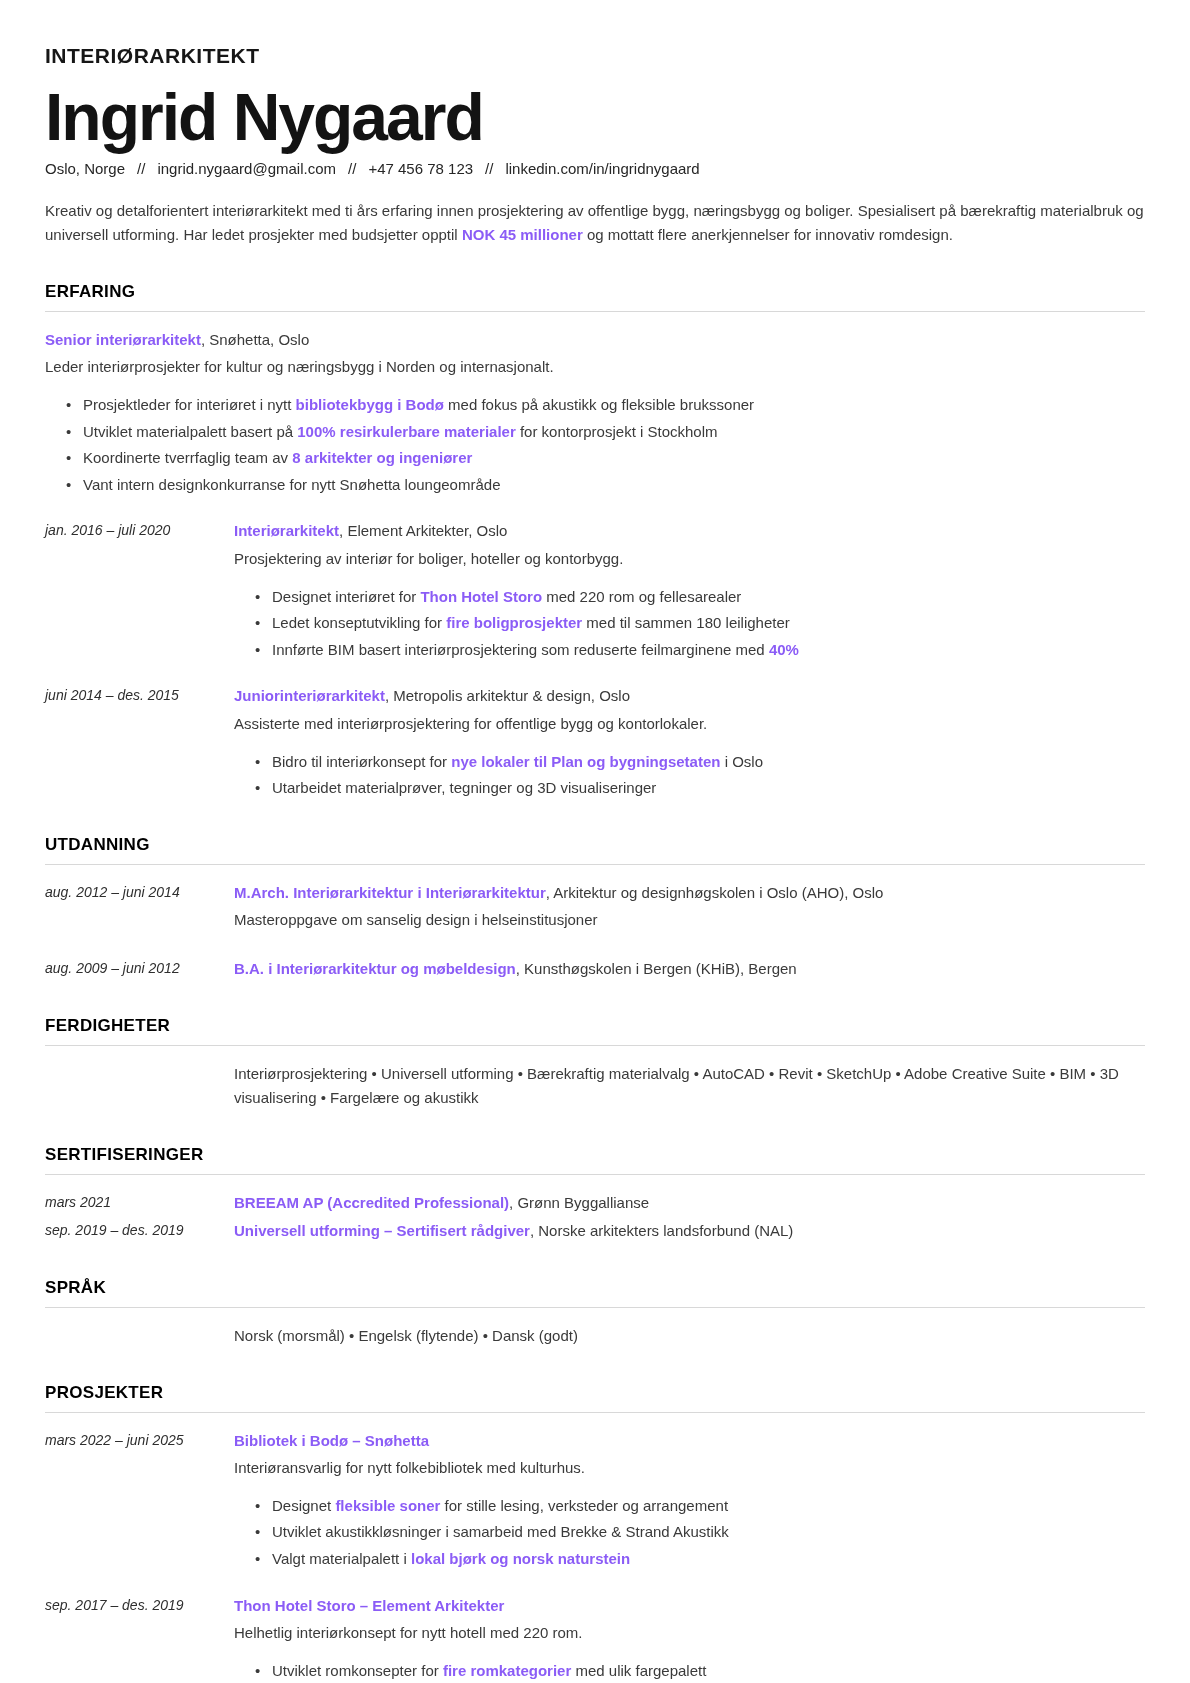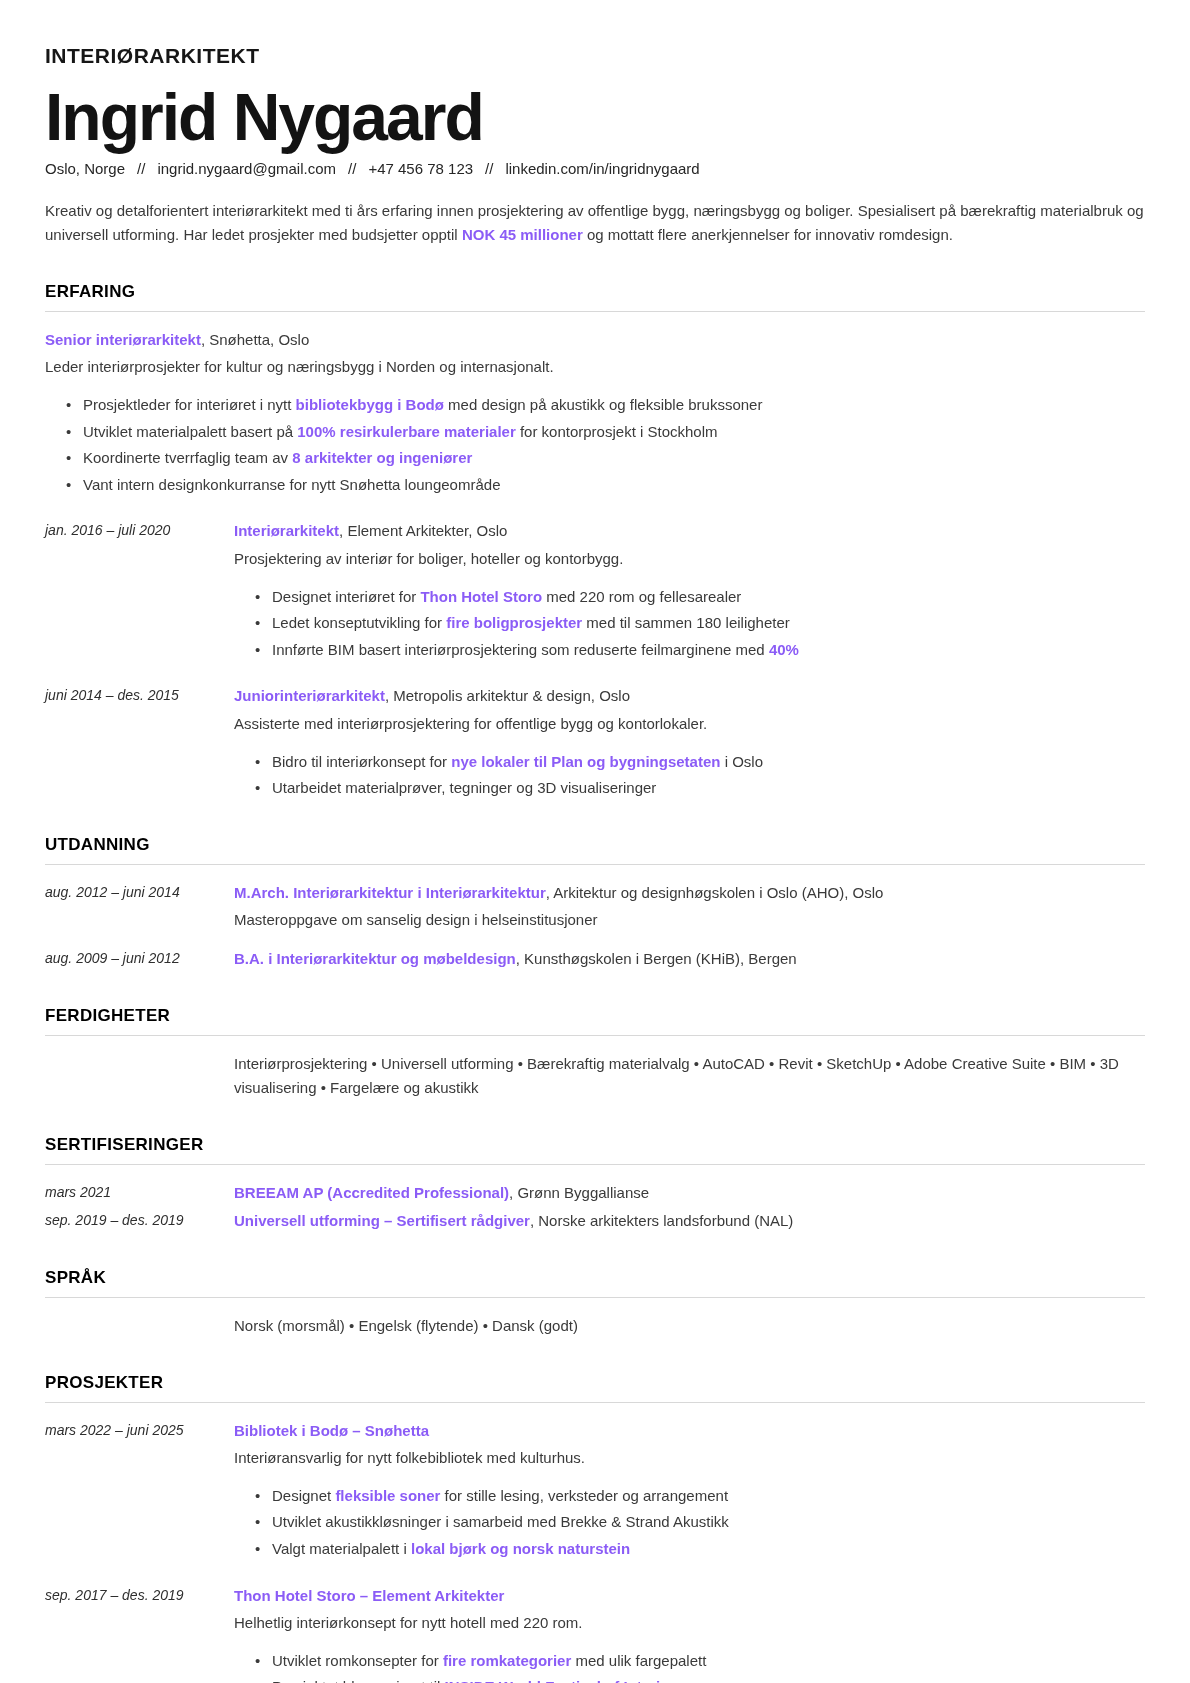--- a/index.html
+++ b/index.html
@@ -19,21 +19,21 @@
 
   .b { font-weight: 700; color: #8b5cf6; }
 
   
   section { margin-top: 34px; }
   .section-heading { margin: 0 0 9px 0; font-size: 17px; font-weight: 800; letter-spacing: .3px; color: #000000; }
   .rule { height: 1px; background: #d8d8d8; }
 
   .entry { display: flex; margin-top: 16px; }
   .entry + .entry { margin-top: 22px; }
-  .section-utdanning .entry + .entry { margin-top: 14px; }
+  .section-utdanning .entry + .entry { margin-top: 24px; }
   .section-sertifiseringer .entry + .entry { margin-top: 4px; }
 
   .col-left { flex: 0 0 189px; width: 189px; padding-top: 2px; box-sizing: border-box; padding-right: 12px; }
   .date { font-size: 14px; font-style: italic; color: #2e2e2e; }
 
   .col-right { flex: 1 1 auto; font-size: 15px; line-height: 1.64; color: #3a3a3a; }
   .title-line { margin: 0; }
   .desc { margin: 3px 0 0 0; }
   .col-right > .desc:first-child { margin-top: 0; }
   .inline-list { margin: 0; }
@@ -54,21 +54,21 @@
   </header>
   <main id="sections">
       <section class="section section-erfaring">
         <h2 class="section-heading">ERFARING</h2>
         <div class="rule"></div>
         <div class="entry">
           <div class="col-right">
             <p class="title-line"><span class="b">Senior interiørarkitekt</span><span>, Snøhetta, Oslo</span></p>
             <p class="desc">Leder interiørprosjekter for kultur og næringsbygg i Norden og internasjonalt.</p>
             <ul class="bullets">
-              <li class="bullet"><span>Prosjektleder for interiøret i nytt </span><span class="b">bibliotekbygg i Bodø</span><span> med design på akustikk og fleksible brukssoner</span></li>
+              <li class="bullet"><span>Prosjektleder for interiøret i nytt </span><span class="b">bibliotekbygg i Bodø</span><span> med fokus på akustikk og fleksible brukssoner</span></li>
               <li class="bullet"><span>Utviklet materialpalett basert på </span><span class="b">100% resirkulerbare materialer</span><span> for kontorprosjekt i Stockholm</span></li>
               <li class="bullet"><span>Koordinerte tverrfaglig team av </span><span class="b">8 arkitekter og ingeniører</span></li>
               <li class="bullet"><span>Vant intern designkonkurranse for nytt Snøhetta loungeområde</span></li>
             </ul>
           </div>
         </div>
         <div class="entry">
           <div class="col-left"><span class="date">jan. 2016 – juli 2020</span></div>
           <div class="col-right">
             <p class="title-line"><span class="b">Interiørarkitekt</span><span>, Element Arkitekter, Oslo</span></p>

